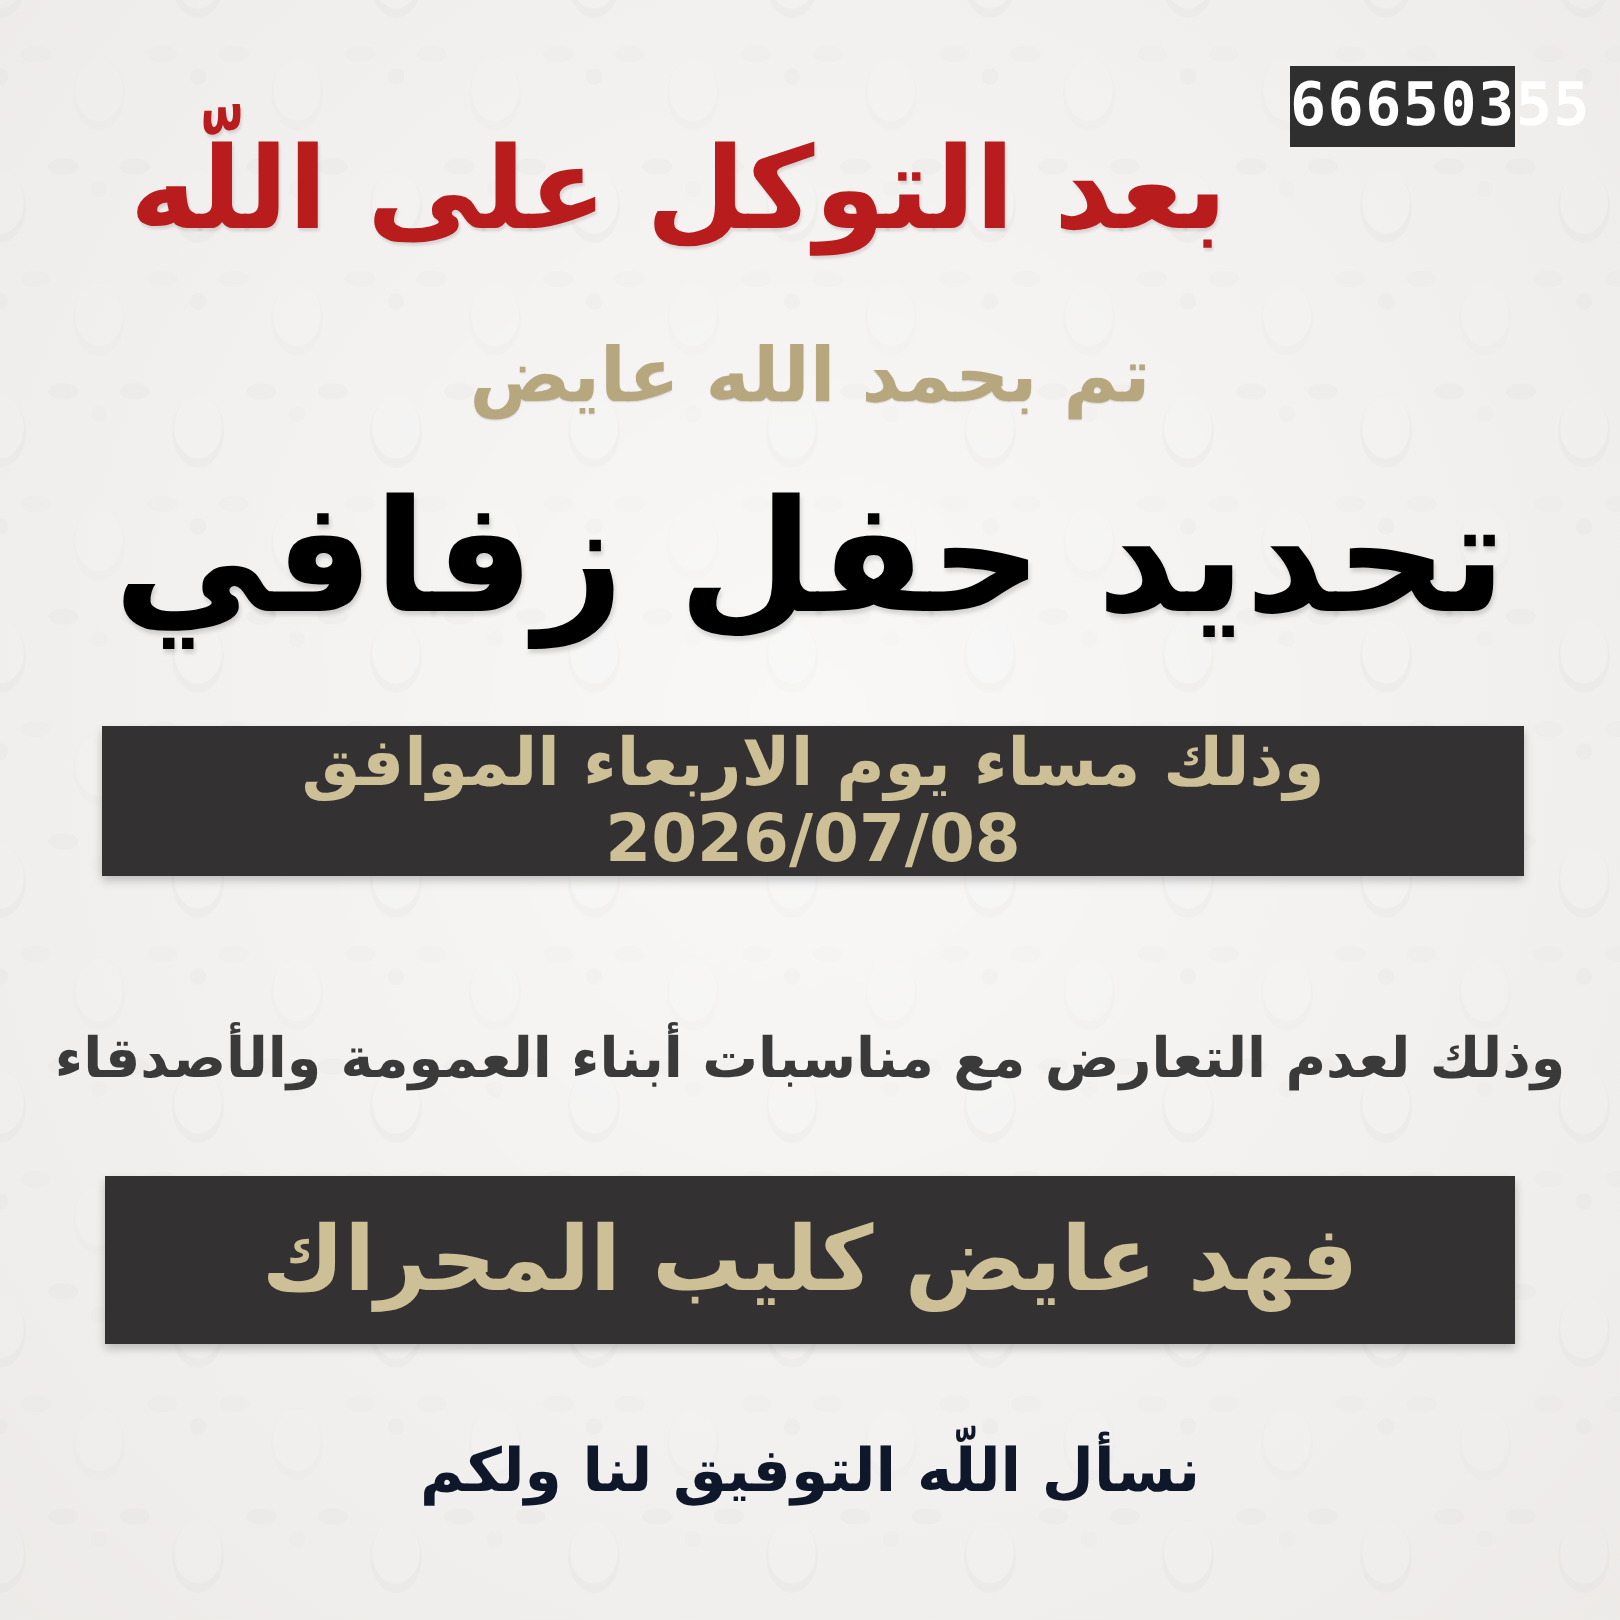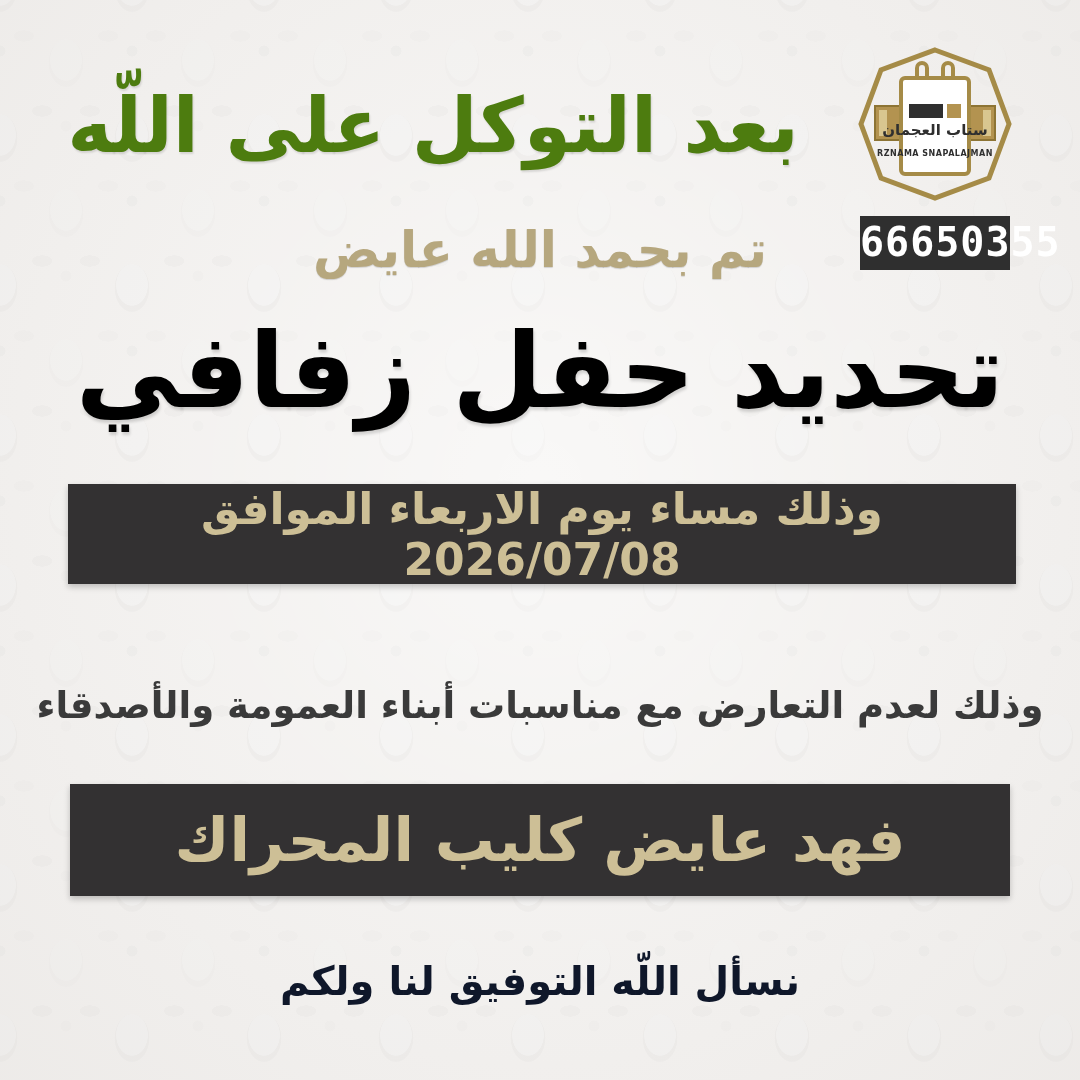--- a/index.html
+++ b/index.html
@@ -72,24 +72,24 @@
     text-align: right;
     direction: ltr;
   }
 
   
   .line-1 {
     position: absolute;
     top: 84px;
     right: 262px;
     left: 48px;
-    text-align: center;
+    text-align: right;
     font-size: 76px;
     font-weight: bold;
-    color: #4d7c0f;
+    color: #b91c1c;
     letter-spacing: -1px;
     line-height: 1.1;
     text-shadow: 1px 2px 2px rgba(0,0,0,0.12);
   }
   .line-2 {
     position: absolute;
     top: 222px;
     right: 0;
     left: 0;
     text-align: center;
@@ -175,41 +175,20 @@
 </head>
 <body>
 
 <div id="poster">
 
   <div class="bg-pattern"></div>
   <div class="bg-pattern offset"></div>
   <div class="bg-vignette"></div>
 
   <div class="logo-block">
-    <div class="logo-badge">
-      <svg width="172" height="172" viewBox="0 0 172 172" aria-hidden="true">
-
-        <polygon points="86,12 140,32 160,86 140,140 86,160 32,140 12,86 32,32" fill="none" stroke="#a58b47" stroke-width="5"></polygon>
-
-        <rect x="30" y="118" width="112" height="0" fill="none"></rect>
-        <rect x="26" y="68" width="120" height="34" fill="#b39350" stroke="#8d7434" stroke-width="2"></rect>
-        <rect x="30" y="72" width="8" height="26" fill="#d9c68f"></rect>
-        <rect x="134" y="72" width="8" height="26" fill="#d9c68f"></rect>
-
-        <rect x="52" y="40" width="68" height="96" rx="4" fill="#ffffff" stroke="#a58b47" stroke-width="4"></rect>
-
-        <path d="M68 40 v-10 a5 5 0 0 1 10 0 v10" fill="none" stroke="#a58b47" stroke-width="4"></path>
-        <path d="M94 40 v-10 a5 5 0 0 1 10 0 v10" fill="none" stroke="#a58b47" stroke-width="4"></path>
-
-        <rect x="60" y="66" width="34" height="14" fill="#2f2f2f"></rect>
-        <rect x="98" y="66" width="14" height="14" fill="#b39350"></rect>
-        <text x="86" y="97" text-anchor="middle" font-family="DejaVu Sans, sans-serif" font-size="15" font-weight="bold" fill="#2f2f2f">ستاب العجمان</text>
-        <text x="86" y="118" text-anchor="middle" font-family="DejaVu Sans, sans-serif" font-size="8" font-weight="bold" fill="#2f2f2f" letter-spacing="0.5">RZNAMA SNAPALAJMAN</text>
-      </svg>
-    </div>
     <div class="logo-phone">66650355</div>
   </div>
 
   <div class="line-1">بعد التوكل على اللّه</div>
   <div class="line-2">تم بحمد الله عايض</div>
   <div class="line-3">تحديد حفل زفافي</div>
 
   <div class="bar bar-date">
     <span class="bar-text">وذلك مساء يوم الاربعاء الموافق 2026/07/08</span>
   </div>

